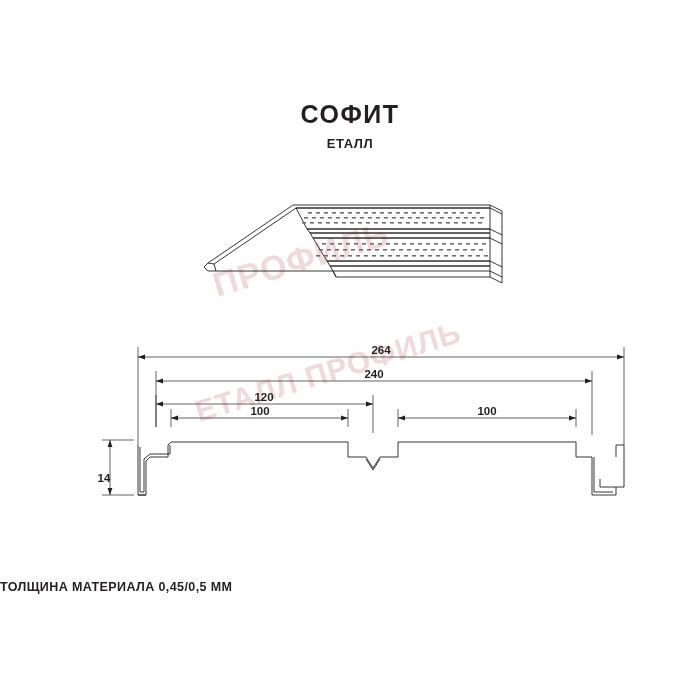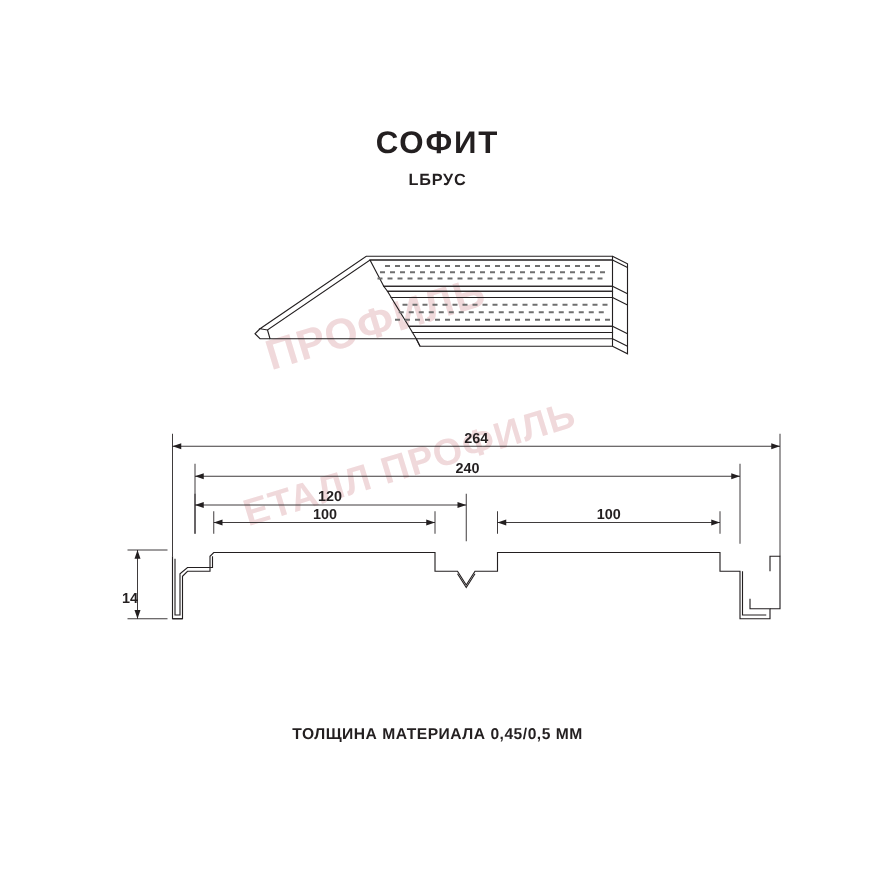--- a/index.html
+++ b/index.html
@@ -90,21 +90,20 @@
     width: 580px;
     height: 200px;
     z-index: 6;
   }
   
   .footer-note {
     position: absolute;
     top: 580px;
     left: 0;
     width: 700px;
-    text-align: center;
     font-size: 12.5px;
     font-weight: bold;
     letter-spacing: 0.4px;
     color: #231f20;
   }
   svg { display: block; overflow: visible; }
   .ln { stroke: #231f20; stroke-width: 0.9; fill: none; }
   .ln-thin { stroke: #231f20; stroke-width: 0.7; fill: none; }
   .dim-txt {
     font-family: "Liberation Sans", sans-serif;
@@ -114,21 +113,21 @@
   }
   .perf { fill: #6f6f6f; }
 </style>
 </head>
 <body>
 
 <div class="page">
 
   <div class="title-block">
     <div class="title-main">СОФИТ</div>
-    <div class="title-sub">LБРУС</div>
+    <div class="title-sub">ЕТАЛЛ</div>
   </div>
 
   <div class="watermark">
     <div class="wm-text">ПРОФИЛЬ</div>
     <div class="wm-text2">ЕТАЛЛ ПРОФИЛЬ</div>
   </div>
 
   <div class="panel-3d">
     <svg width="320" height="125" viewBox="0 0 320 125">
 

